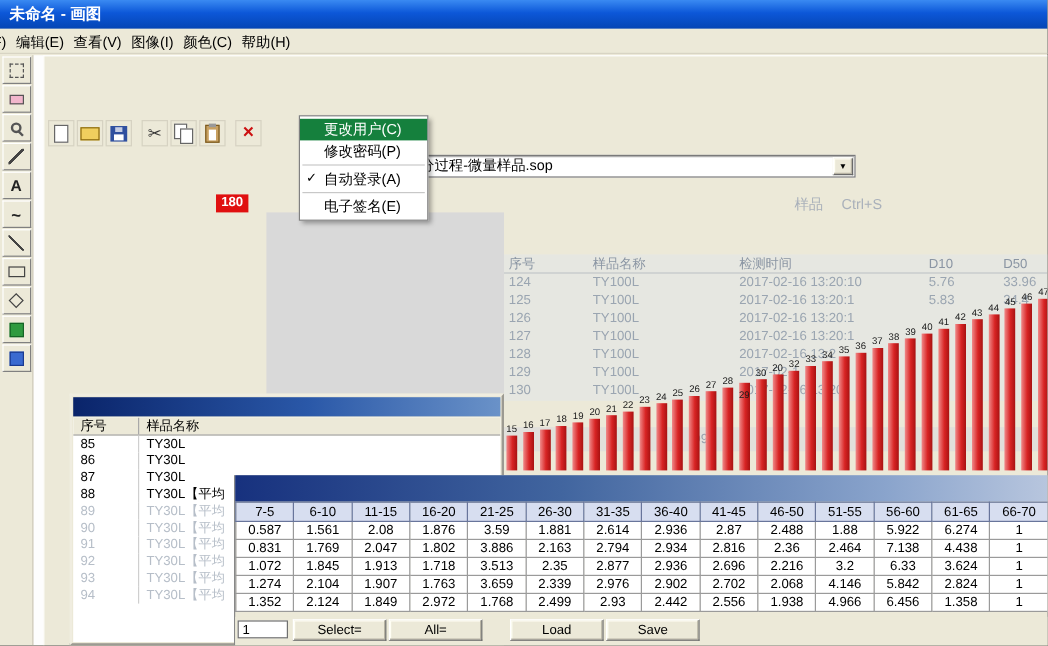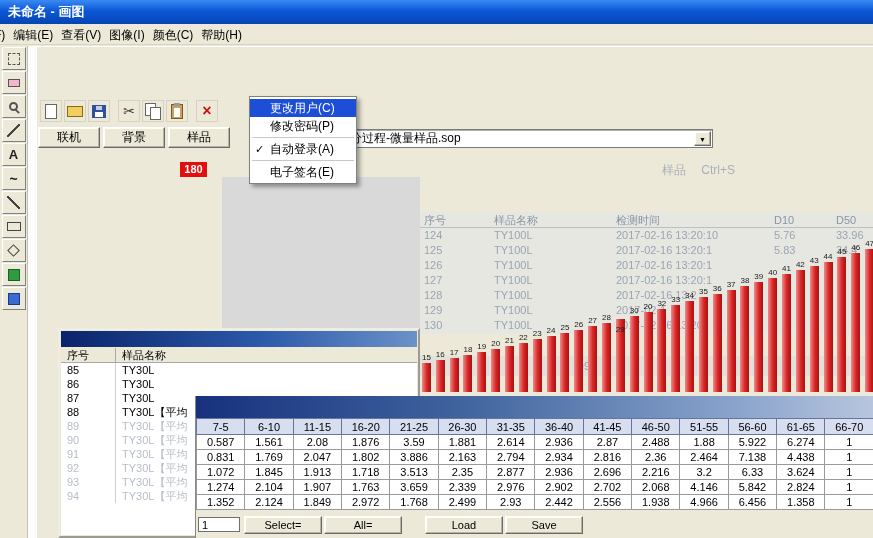--- a/index.html
+++ b/index.html
@@ -113,21 +113,21 @@
   #bt-table td{background:#fff;border:1px solid #9a9a9a;font-size:11px;height:15px;text-align:center;padding:0;color:#000;}
   #bt-controls{position:absolute;left:0;top:118px;width:678px;height:24px;background:#ECE9D8;}
   #bt-count{position:absolute;left:2px;top:3px;width:42px;height:15px;border:1px solid #707070;font-size:11px;padding-left:3px;
     font-family:"Liberation Sans","DejaVu Sans",sans-serif;}
   .ctlbtn{position:absolute;top:2px;width:78px;height:18px;line-height:16px;font-size:11px;}
 
   
   #dropdown{left:249px;top:96px;width:108px;z-index:60;background:#fff;border:1px solid #808080;
     box-shadow:3px 3px 4px rgba(0,0,0,0.35);padding:2px 0;}
   .dd-item{height:18px;line-height:18px;padding-left:20px;font-size:12px;color:#000;position:relative;white-space:nowrap;}
-  .dd-item.hl{background:#1d4ed8;color:#fff;}
+  .dd-item.hl{background:#15803d;color:#fff;}
   .dd-sep{height:1px;background:#c8c8c8;margin:2px 2px;}
   .dd-check{position:absolute;left:5px;top:0;font-size:11px;}
 </style>
 </head>
 <body>
 
 <div id="screen">
 
   <div class="abs" id="titlebar">
     <span>未命名 - 画图</span>
@@ -179,21 +179,20 @@
         <span class="save-icon"></span>
       </span><span class="tsep"></span><span class="ticonbtn">
         <span class="iglyph cut-icon">✂</span>
       </span><span class="ticonbtn">
         <span class="copy-icon"></span>
       </span><span class="ticonbtn">
         <span class="paste-icon"></span>
       </span><span class="tsep"></span><span class="ticonbtn">
         <span class="iglyph delete-icon">×</span>
       </span></div>
-  <div class="abs" id="cmd-buttons"><span class="btn3d cmdbtn">联机</span><span class="btn3d cmdbtn">背景</span><span class="btn3d cmdbtn">样品</span></div>
   <div class="abs" id="combo">
     <span>分过程-微量样品.sop</span>
     <span class="btn3d" id="combo-arrow">▼</span>
   </div>
 
   <div class="abs" id="gray-panel"></div>
   <div class="abs" id="badge180">180</div>
   <div class="abs" id="chart-title">
     <span>样品</span>
     <span class="sc">Ctrl+S</span>

